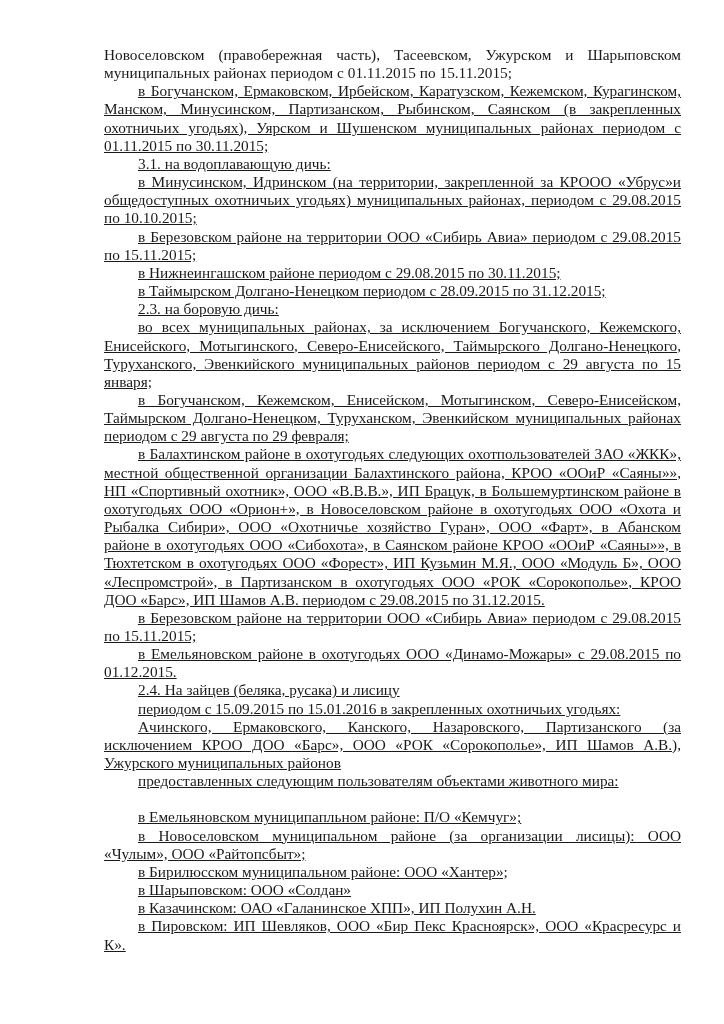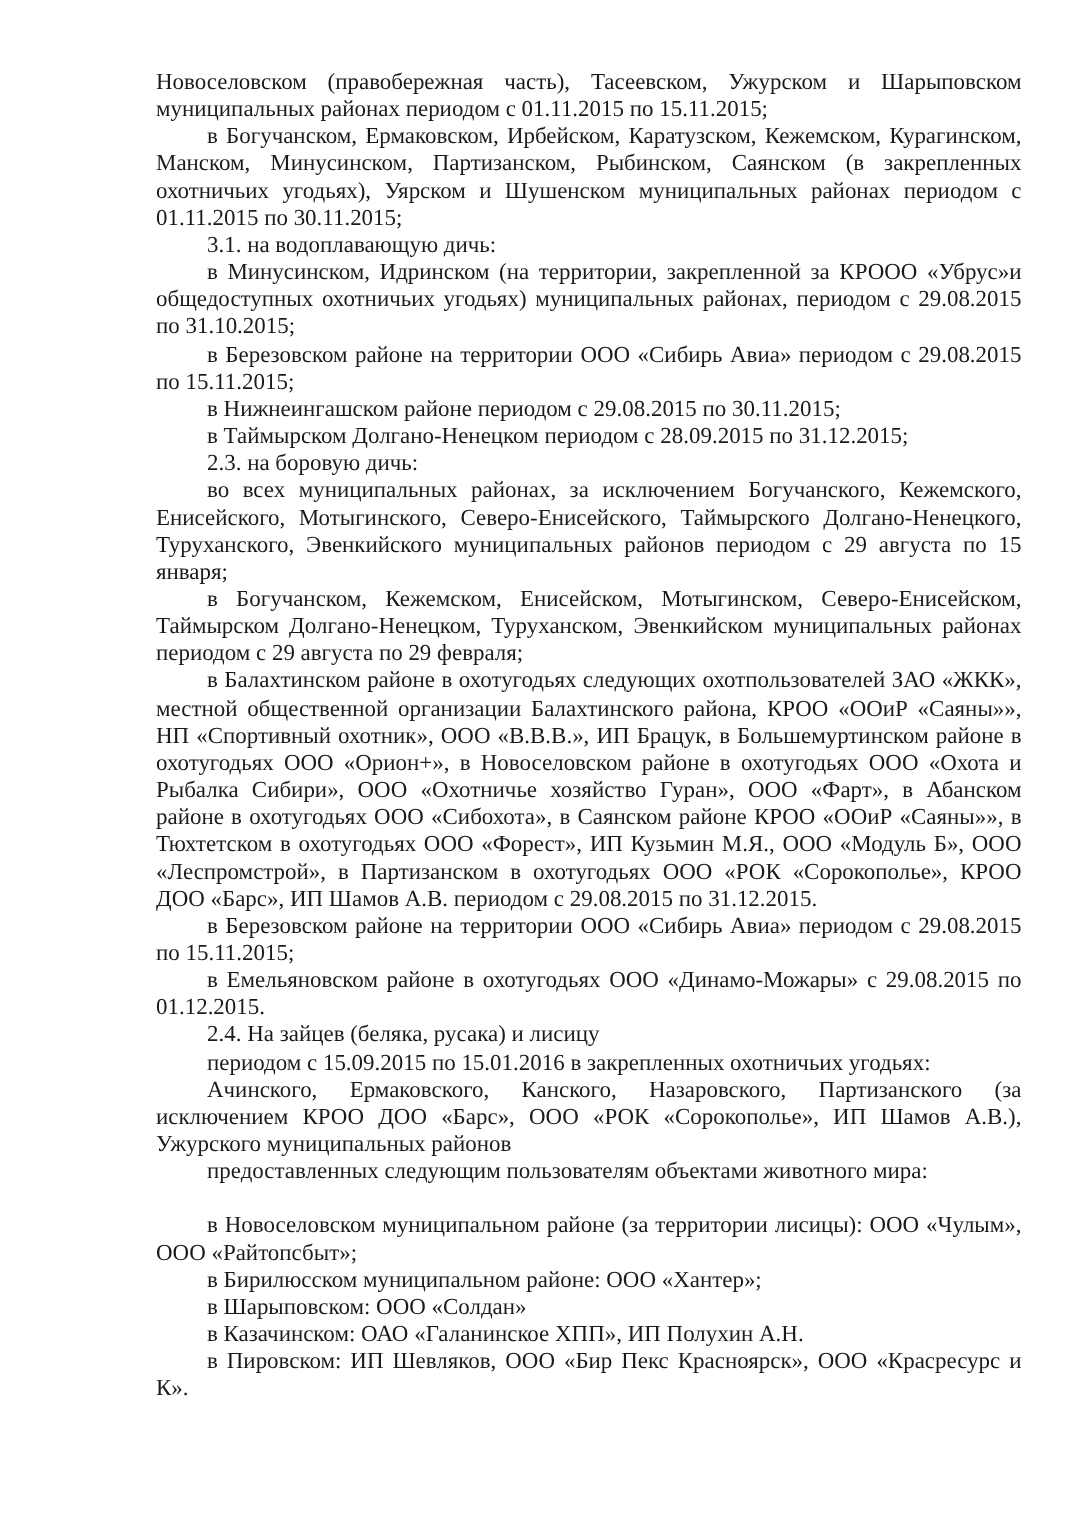--- a/index.html
+++ b/index.html
@@ -3,45 +3,46 @@
 <meta charset="utf-8">
 <style>
   html, body { margin: 0; padding: 0; background: #ffffff; }
   body { width: 724px; height: 1024px; overflow: hidden; position: relative; }
   .page {
     position: absolute; left: 104px; top: 46px; width: 577px;
     font-family: "Liberation Serif", "DejaVu Serif", serif;
     font-size: 15.3px; line-height: 18.15px; color: #1a1a1a;
   }
   .p { margin: 0; text-align: justify; text-align-last: left; }
-  .p.ind { text-indent: 34px; }
+  .p.ind { text-indent: 34px; text-decoration: underline; }
   .gap { height: 18px; }
 </style>
 </head>
 <body>
 
 <div class="page">
   <p class="p">Новоселовском (правобережная часть), Тасеевском, Ужурском и Шарыповском муниципальных районах периодом с 01.11.2015 по 15.11.2015;</p>
   <p class="p ind">в Богучанском, Ермаковском, Ирбейском, Каратузском, Кежемском, Курагинском, Манском, Минусинском, Партизанском, Рыбинском, Саянском (в закрепленных охотничьих угодьях), Уярском и Шушенском муниципальных районах периодом с 01.11.2015 по 30.11.2015;</p>
   <p class="p ind">3.1. на водоплавающую дичь:</p>
-  <p class="p ind">в Минусинском, Идринском (на территории, закрепленной за КРООО «Убрус»и общедоступных охотничьих угодьях) муниципальных районах, периодом с 29.08.2015 по 31.10.2015;</p>
+  <p class="p ind">в Минусинском, Идринском (на территории, закрепленной за КРООО «Убрус»и общедоступных охотничьих угодьях) муниципальных районах, периодом с 29.08.2015 по 10.10.2015;</p>
   <p class="p ind">в Березовском районе на территории ООО «Сибирь Авиа» периодом с 29.08.2015 по 15.11.2015;</p>
   <p class="p ind">в Нижнеингашском районе периодом с 29.08.2015 по 30.11.2015;</p>
   <p class="p ind">в Таймырском Долгано-Ненецком периодом с 28.09.2015 по 31.12.2015;</p>
   <p class="p ind">2.3. на боровую дичь:</p>
   <p class="p ind">во всех муниципальных районах, за исключением Богучанского, Кежемского, Енисейского, Мотыгинского, Северо-Енисейского, Таймырского Долгано-Ненецкого, Туруханского, Эвенкийского муниципальных районов периодом с 29 августа по 15 января;</p>
   <p class="p ind">в Богучанском, Кежемском, Енисейском, Мотыгинском, Северо-Енисейском, Таймырском Долгано-Ненецком, Туруханском, Эвенкийском муниципальных районах периодом с 29 августа по 29 февраля;</p>
   <p class="p ind">в Балахтинском районе в охотугодьях следующих охотпользователей ЗАО «ЖКК», местной общественной организации Балахтинского района, КРОО «ООиР «Саяны»», НП «Спортивный охотник», ООО «В.В.В.», ИП Брацук, в Большемуртинском районе в охотугодьях ООО «Орион+», в Новоселовском районе в охотугодьях ООО «Охота и Рыбалка Сибири», ООО «Охотничье хозяйство Гуран», ООО «Фарт», в Абанском районе в охотугодьях ООО «Сибохота», в Саянском районе КРОО «ООиР «Саяны»», в Тюхтетском в охотугодьях ООО «Форест», ИП Кузьмин М.Я., ООО «Модуль Б», ООО «Леспромстрой», в Партизанском в охотугодьях ООО «РОК «Сорокополье», КРОО ДОО «Барс», ИП Шамов А.В. периодом с 29.08.2015 по 31.12.2015.</p>
   <p class="p ind">в Березовском районе на территории ООО «Сибирь Авиа» периодом с 29.08.2015 по 15.11.2015;</p>
   <p class="p ind">в Емельяновском районе в охотугодьях ООО «Динамо-Можары» с 29.08.2015 по 01.12.2015.</p>
   <p class="p ind">2.4. На зайцев (беляка, русака) и лисицу</p>
   <p class="p ind">периодом с 15.09.2015 по 15.01.2016 в закрепленных охотничьих угодьях:</p>
   <p class="p ind">Ачинского, Ермаковского, Канского, Назаровского, Партизанского (за исключением КРОО ДОО «Барс», ООО «РОК «Сорокополье», ИП Шамов А.В.), Ужурского муниципальных районов</p>
   <p class="p ind">предоставленных следующим пользователям объектами животного мира:</p>
   <div class="gap"></div>
-  <p class="p ind">в Новоселовском муниципальном районе (за территории лисицы): ООО «Чулым», ООО «Райтопсбыт»;</p>
+  <p class="p ind">в Емельяновском муниципапльном районе: П/О «Кемчуг»;</p>
+  <p class="p ind">в Новоселовском муниципальном районе (за организации лисицы): ООО «Чулым», ООО «Райтопсбыт»;</p>
   <p class="p ind">в Бирилюсском муниципальном районе: ООО «Хантер»;</p>
   <p class="p ind">в Шарыповском: ООО «Солдан»</p>
   <p class="p ind">в Казачинском: ОАО «Галанинское ХПП», ИП Полухин А.Н.</p>
   <p class="p ind">в Пировском: ИП Шевляков, ООО «Бир Пекс Красноярск», ООО «Красресурс и К».</p>
   <div class="gap"></div>
 
 </div>
 
 </body></html>

